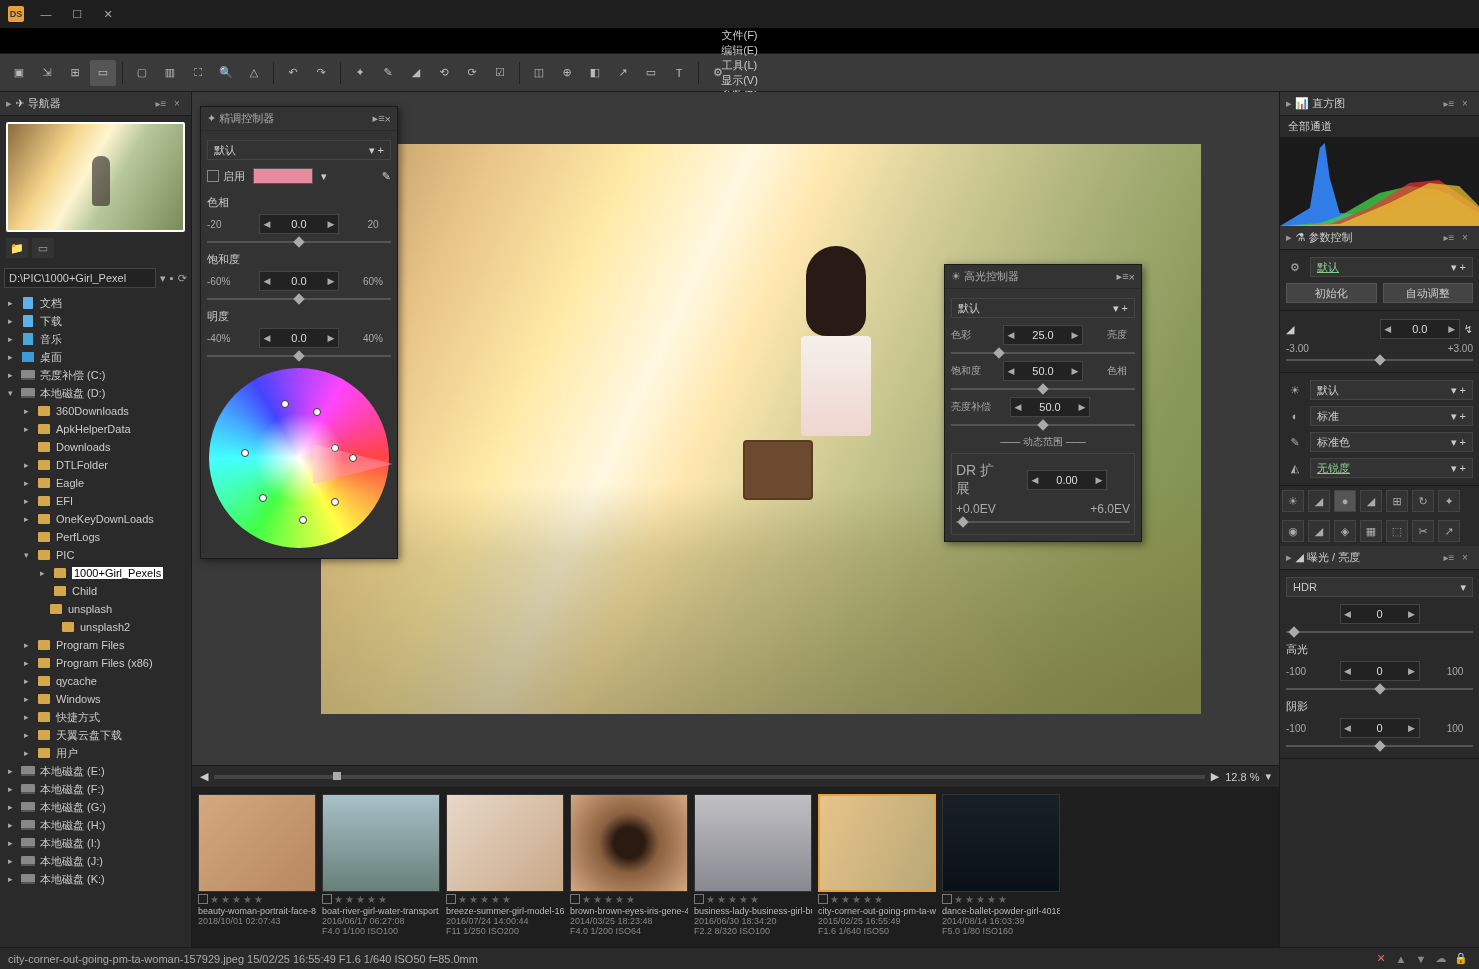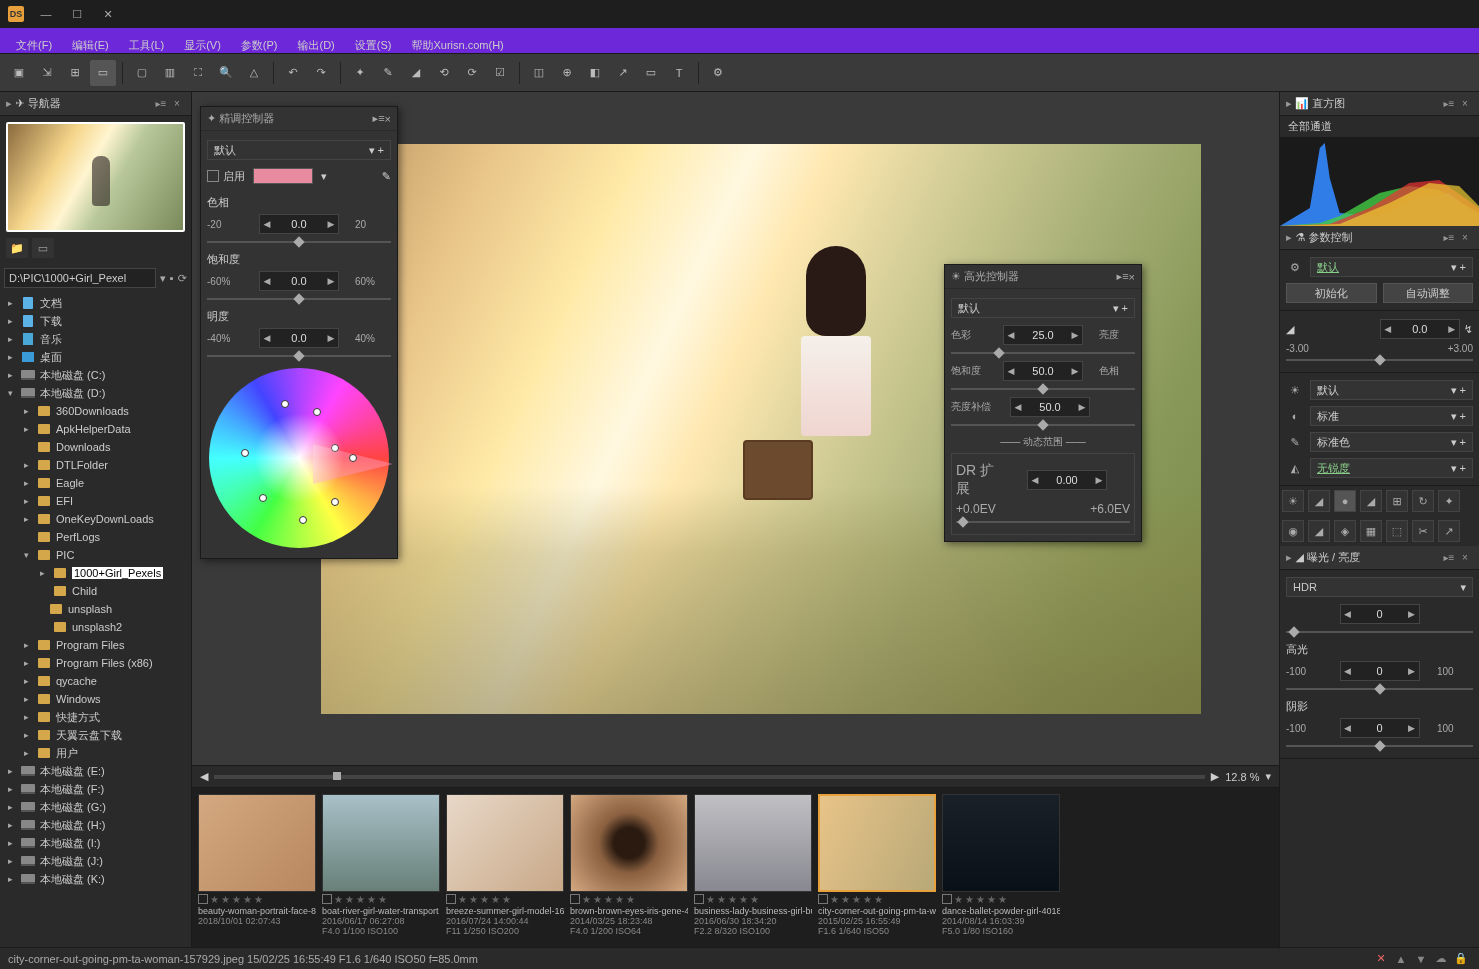--- a/index.html
+++ b/index.html
@@ -5,21 +5,21 @@
 * { margin: 0; padding: 0; box-sizing: border-box; font-family: "Microsoft YaHei", Arial, sans-serif; user-select: none; }
 body { background: #2a2a2a; color: #ccc; font-size: 11px; overflow: hidden; width: 1479px; height: 969px; position: relative; }
 
 
 .titlebar { height: 28px; background: #1e1e1e; display: flex; align-items: center; padding: 0 8px; }
 .titlebar .logo { width: 16px; height: 16px; background: #e8a03c; margin-right: 8px; border-radius: 2px; display:flex; align-items:center; justify-content:center; font-size:9px; font-weight:bold; color:#333;}
 .titlebar .title { color: #ddd; font-size: 13px; flex: 1; }
 .titlebar .winbtns span { display: inline-block; width: 28px; text-align: center; color: #aaa; cursor: pointer; }
 
 
-.menubar { height: 26px; background: #6d28d9; display: flex; align-items: flex-end; padding: 0 6px; border-bottom: 1px solid #1a1a1a; }
+.menubar { height: 26px; background: #000000; display: flex; align-items: center; padding: 0 6px; border-bottom: 1px solid #1a1a1a; flex-direction: column; }
 .menubar span { padding: 0 10px; color: #ccc; cursor: pointer; }
 
 
 .toolbar { height: 38px; background: #3a3a3a; display: flex; align-items: center; padding: 0 6px; border-bottom: 1px solid #1a1a1a; gap: 2px; }
 .toolbar .btn { width: 26px; height: 26px; display: flex; align-items: center; justify-content: center; color: #bbb; cursor: pointer; border-radius: 2px; }
 .toolbar .btn.active { background: #555; }
 .toolbar .sep { width: 1px; height: 22px; background: #222; margin: 0 4px; }
 
 
 .body { display: flex; height: calc(100% - 28px - 26px - 38px - 22px); }
@@ -85,21 +85,21 @@
 .row { display: flex; align-items: center; height: 26px; gap: 6px; }
 .row .ico{width:18px;color:#aaa;display:flex;align-items:center;justify-content:center;}
 .row .dd { flex: 1; background: #333; border: 1px solid #444; height: 20px; display: flex; align-items: center; padding: 0 6px; color: #ccc; cursor:pointer; justify-content:space-between;}
 .row .dd.underline span:first-child{text-decoration:underline;color:#8c8;}
 .btnpill { flex:1; background: #444; border: 1px solid #555; height: 20px; display:flex; align-items:center; justify-content:center; color:#ccc; cursor:pointer;}
 .spinner-row{display:flex;align-items:center;gap:4px;margin:4px 0;}
 .spinner{display:flex;align-items:center;background:#222;border:1px solid #444;height:20px;}
 .spinner .sb{width:14px;text-align:center;color:#aaa;cursor:pointer;font-size:9px;}
 .spinner .sv{width:50px;text-align:center;color:#ddd;font-size:11px;}
 .spinner-label-l{width:36px;font-size:10px;color:#aaa;}
-.spinner-label-r{width:36px;font-size:10px;color:#aaa;text-align:left;}
+.spinner-label-r{width:36px;font-size:10px;color:#aaa;text-align:center;}
 .mini-slider{height:8px;position:relative;margin:2px 0 4px;}
 .mini-slider .track{position:absolute;left:0;right:0;top:3px;height:2px;background:#555;}
 .mini-slider .thumb{position:absolute;top:0;width:8px;height:8px;background:#aaa;transform:rotate(45deg);}
 .icon-row{display:flex;gap:4px;padding:4px 2px;flex-wrap:wrap;}
 .icon-row .ib{width:22px;height:22px;background:#333;display:flex;align-items:center;justify-content:center;color:#aaa;cursor:pointer;border:1px solid #444;}
 .icon-row .ib.active{background:#555;}
 
 
 .float-panel { position: absolute; background: #333; border: 1px solid #1a1a1a; box-shadow: 2px 2px 8px rgba(0,0,0,0.5); }
 .float-panel .fp-hdr { height: 24px; background: #333; display: flex; align-items: center; padding: 0 6px; color: #aaa; font-size: 11px; border-bottom:1px solid #2a2a2a;}
@@ -224,21 +224,21 @@
           <span class="ico">
             <span class="desk-ico"></span>
           </span>
           <span class="lbl">桌面</span>
         </div>
         <div class="tree-item" style="padding-left: 8px;">
           <span class="exp">▸</span>
           <span class="ico">
             <span class="drive-ico"></span>
           </span>
-          <span class="lbl">本地磁盘 (C:)</span>
+          <span class="lbl">亮度补偿 (C:)</span>
         </div>
         <div class="tree-item" style="padding-left: 8px;">
           <span class="exp">▾</span>
           <span class="ico">
             <span class="drive-ico"></span>
           </span>
           <span class="lbl">本地磁盘 (D:)</span>
         </div>
         <div class="tree-item" style="padding-left: 24px;">
           <span class="exp">▸</span>
@@ -317,21 +317,21 @@
           </span>
           <span class="lbl">Child</span>
         </div>
         <div class="tree-item" style="padding-left: 36px;">
           <span class="exp"></span>
           <span class="ico">
             <span class="folder-ico"></span>
           </span>
           <span class="lbl">unsplash</span>
         </div>
-        <div class="tree-item" style="padding-left: 40px;">
+        <div class="tree-item" style="padding-left: 40px; margin-left: 8px;">
           <span class="exp"></span>
           <span class="ico">
             <span class="folder-ico"></span>
           </span>
           <span class="lbl">unsplash2</span>
         </div>
         <div class="tree-item" style="padding-left: 24px;">
           <span class="exp">▸</span>
           <span class="ico">
             <span class="folder-ico"></span>

